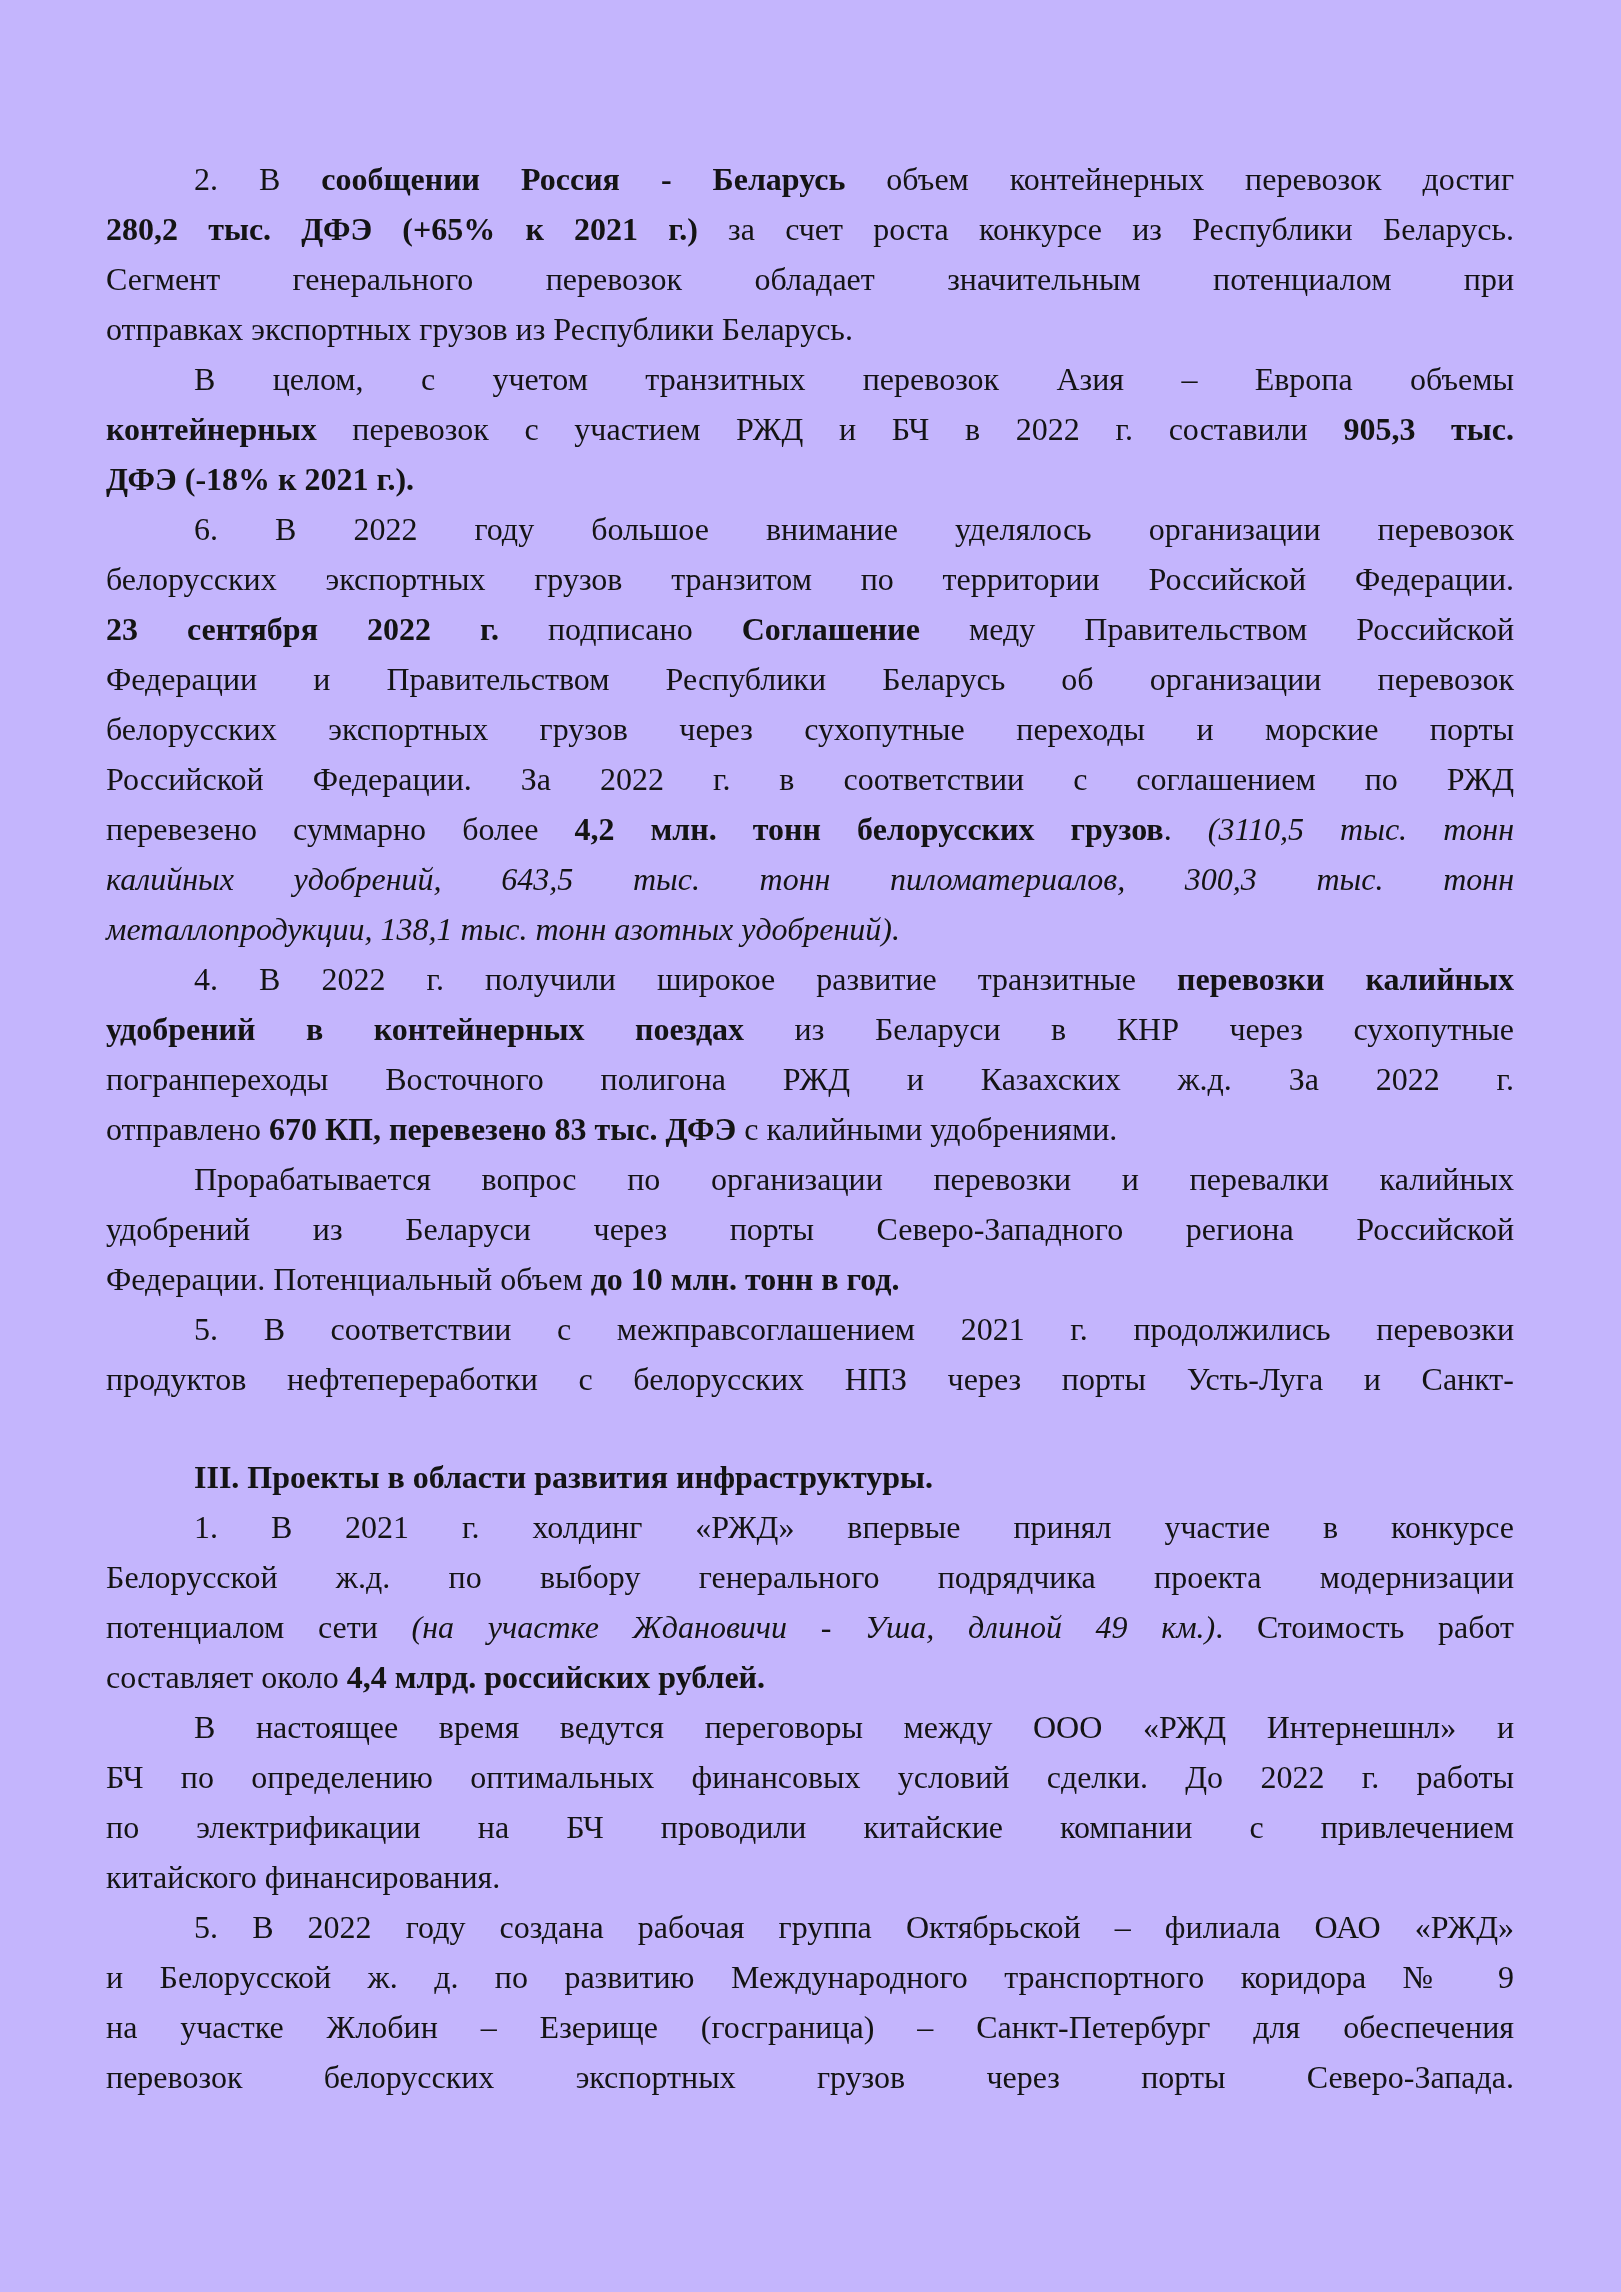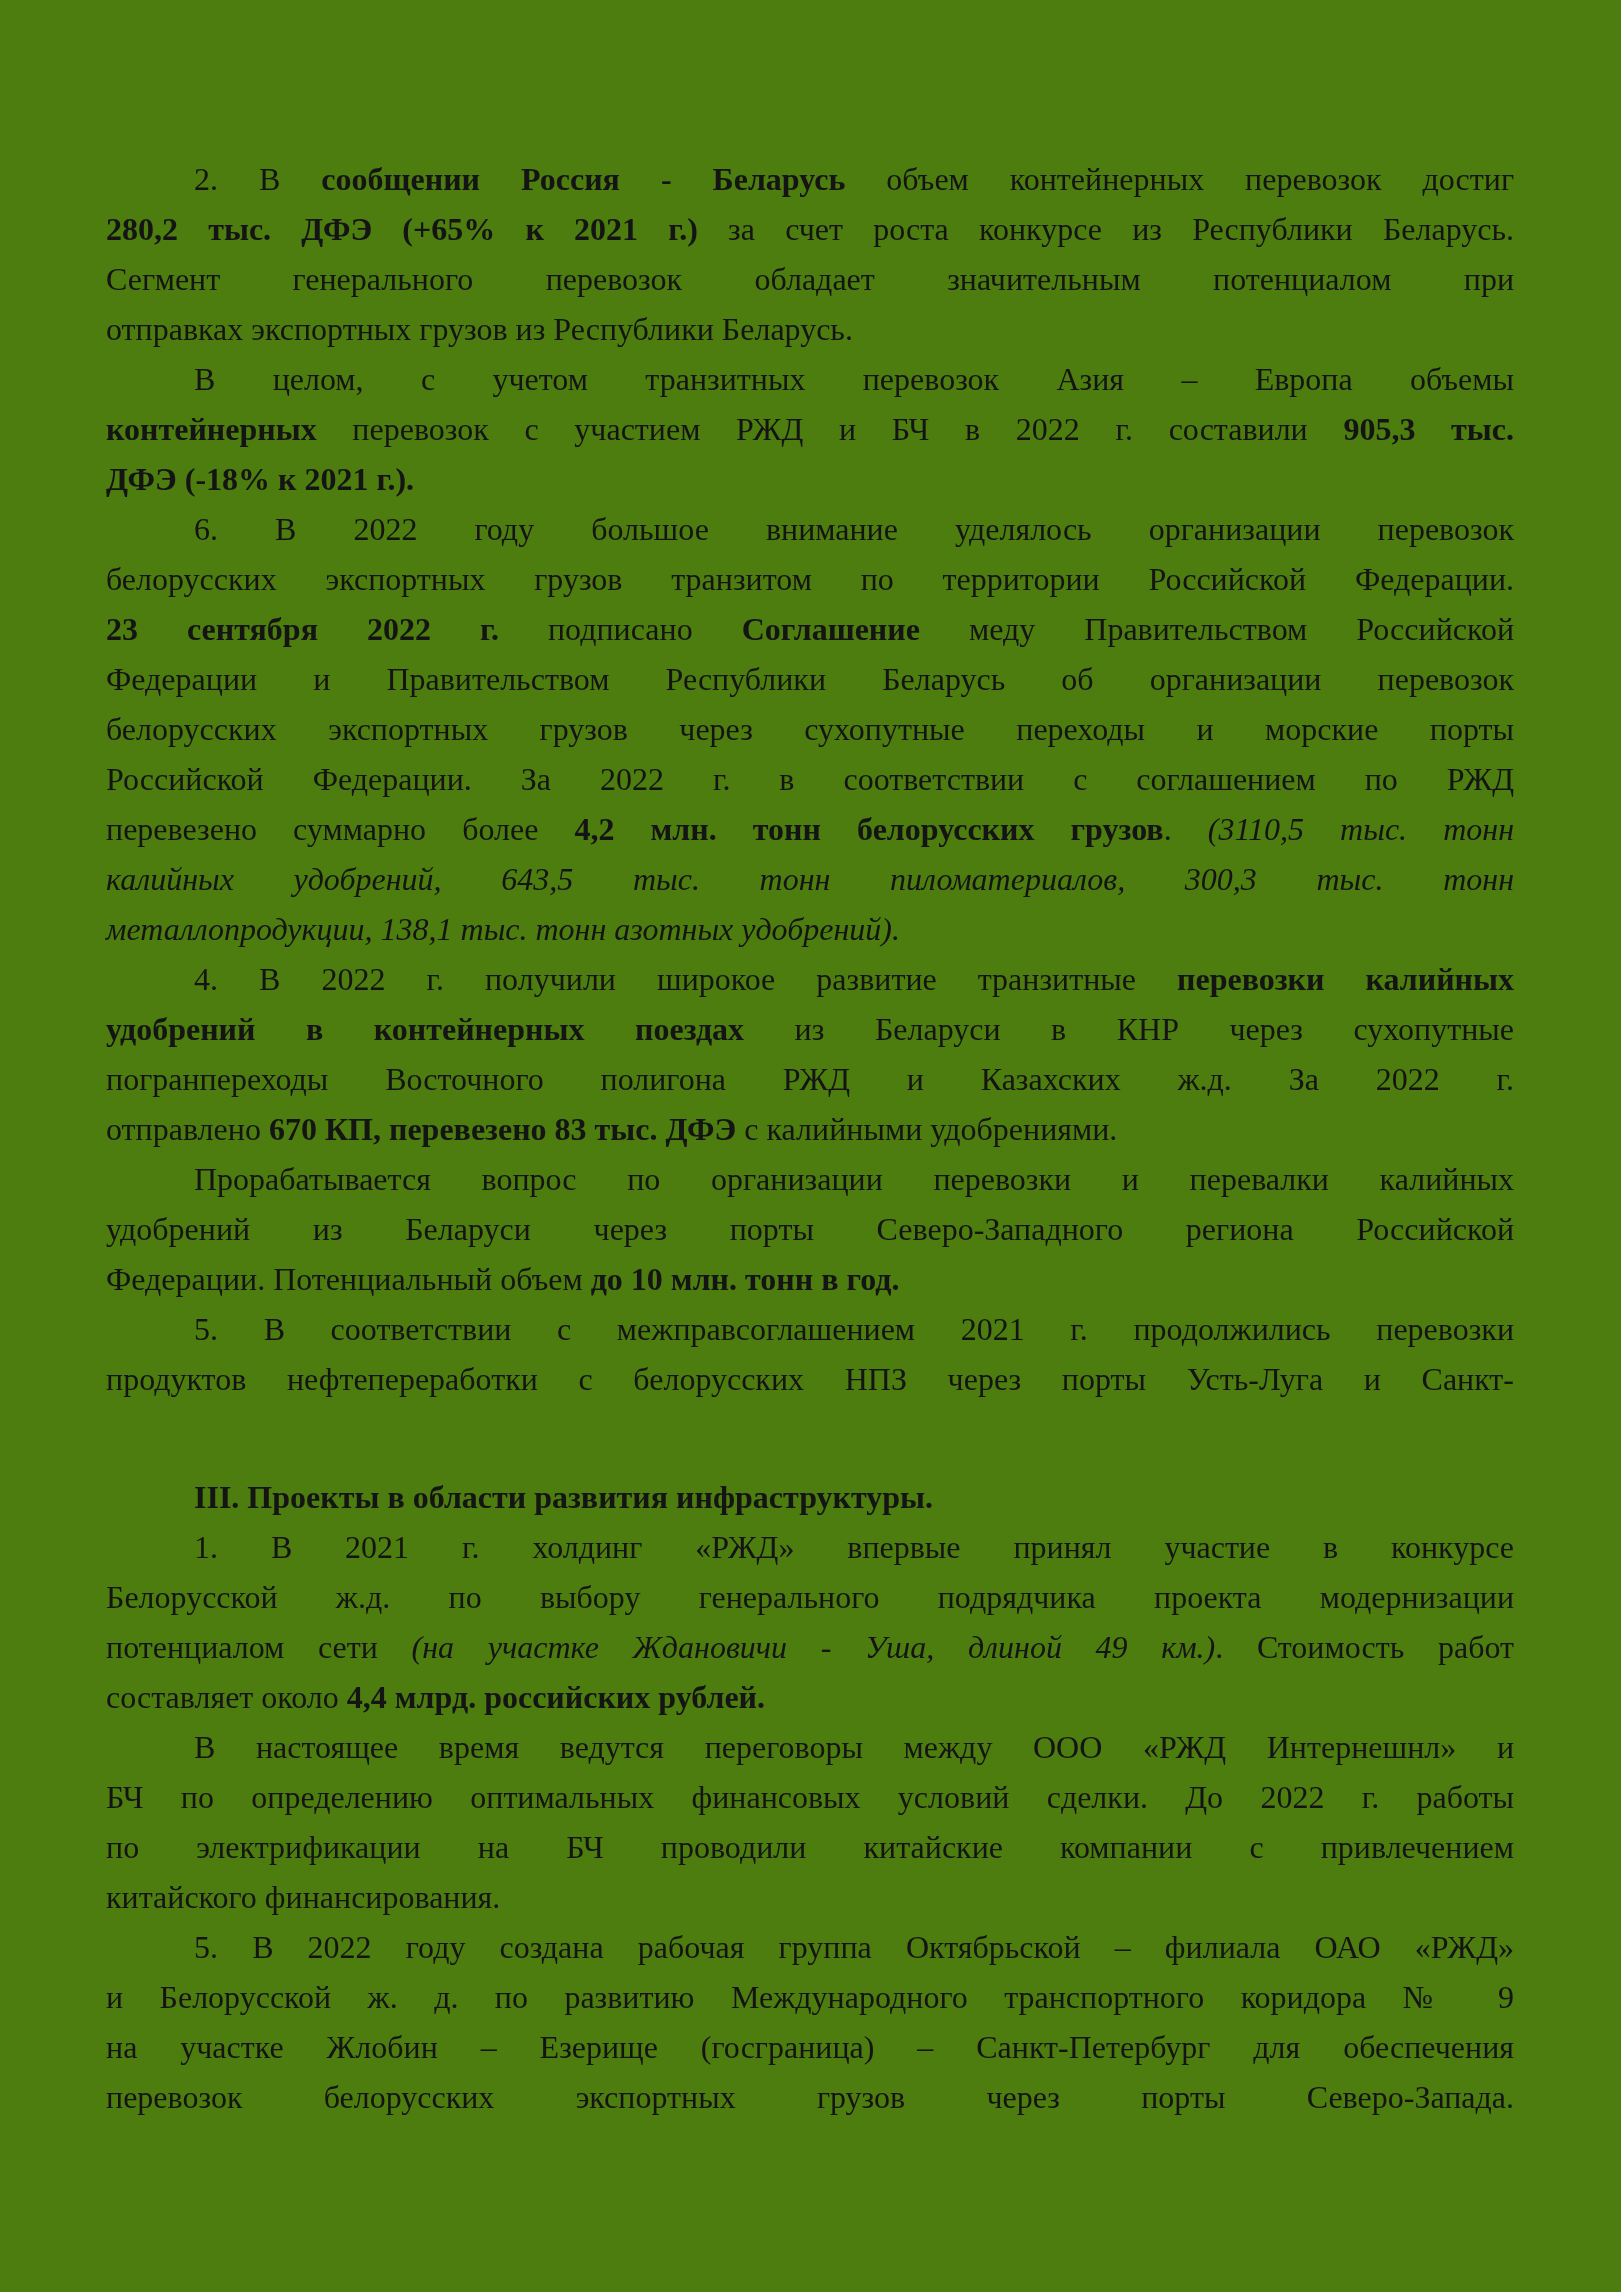--- a/index.html
+++ b/index.html
@@ -5,42 +5,42 @@
   html, body {
     margin: 0;
     padding: 0;
     background: #ffffff;
   }
   .page {
     position: relative;
     width: 1621px;
     height: 2293px;
     margin: 0 auto;
-    background: #4d7c0f;
+    background: #c4b5fd;
     box-sizing: border-box;
     padding: 154px 107px 0 106px;
     font-family: "Liberation Serif", "DejaVu Serif", serif;
     font-size: 32px;
     color: #141414;
     overflow: hidden;
   }
   .line {
     line-height: 50px;
     text-align: justify;
     text-align-last: justify;
     white-space: normal;
   }
   .line.last {
     text-align-last: left;
   }
   .line.indent {
     text-indent: 88px;
   }
   .line.heading {
-    margin-top: 68px;
+    margin-top: 48px;
   }
   .run.b { font-weight: 700; }
   .run.i { font-style: italic; }
 </style>
 </head>
 <body>
 
 <div class="page">
   <div id="doc">
       <div class="line indent"><span class="run">2. В </span><span class="run b">сообщении Россия - Беларусь</span><span class="run"> объем контейнерных перевозок достиг</span></div>

